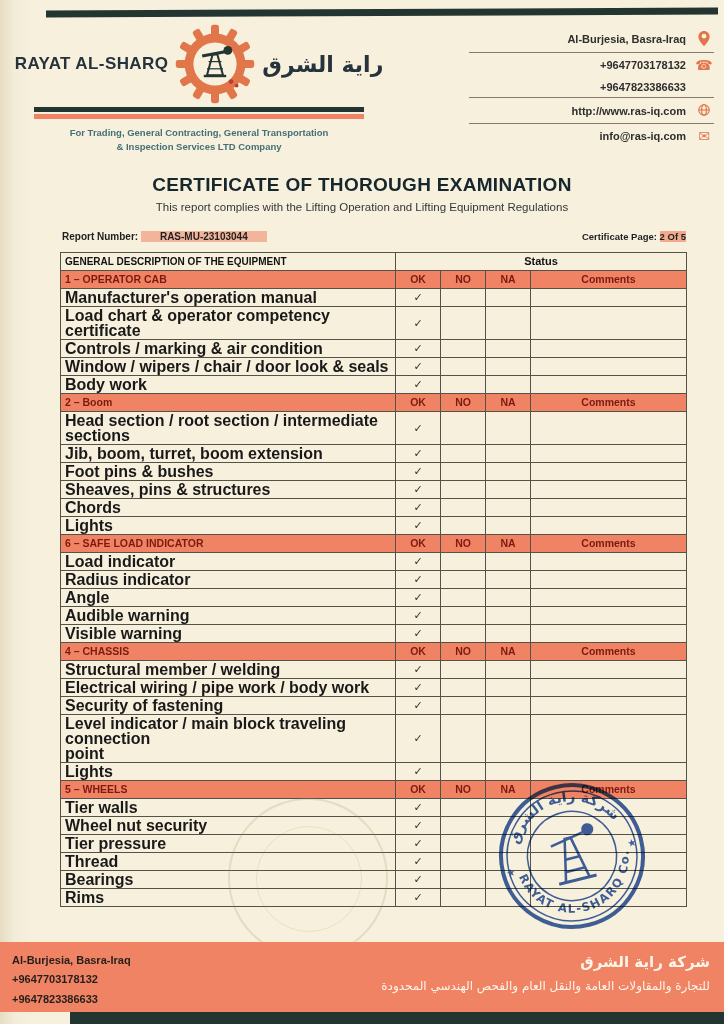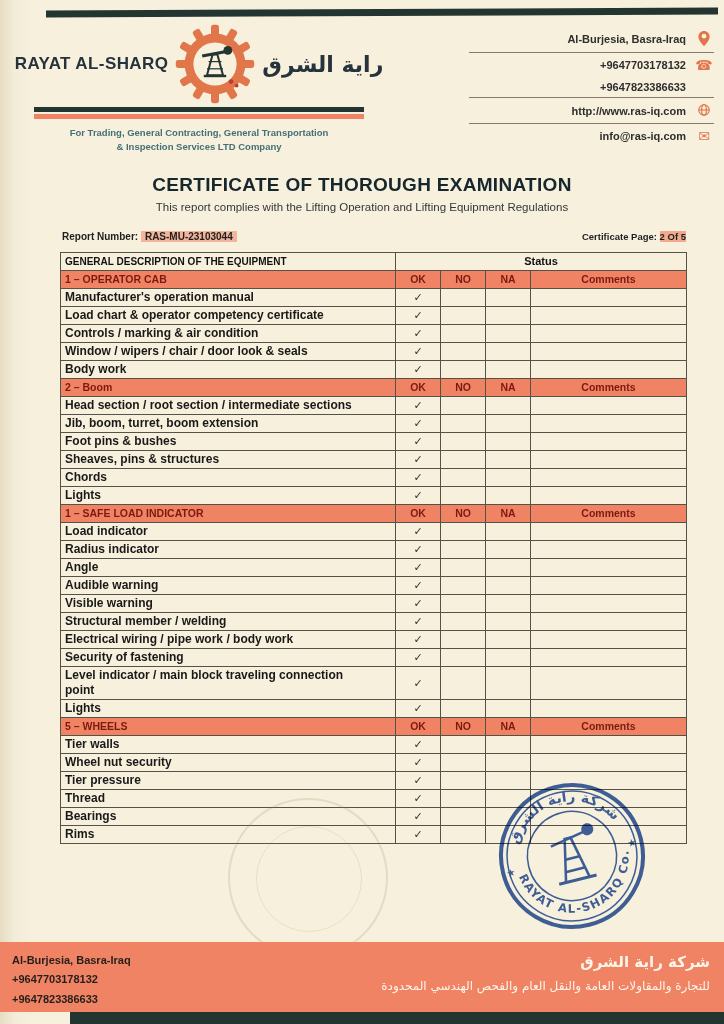--- a/index.html
+++ b/index.html
@@ -32,30 +32,30 @@
   .c-icon{width:20px;text-align:center;flex:0 0 auto;}
   .glyph{font-family:"DejaVu Sans",sans-serif;color:var(--orange);font-size:14px;line-height:1;}
 
   .title{position:absolute;top:174px;left:0;width:100%;text-align:center;
          font-size:19px;font-weight:bold;color:#16272e;letter-spacing:.3px;}
   .subtitle{position:absolute;top:201px;left:0;width:100%;text-align:center;font-size:11.5px;color:#33373a;}
 
   .report-row{position:absolute;top:231px;left:62px;right:38px;display:flex;justify-content:space-between;align-items:flex-end;}
   .report-number{font-size:10px;font-weight:bold;color:var(--ink);}
   .cert-page{font-size:9.5px;font-weight:bold;color:var(--ink);}
-  .hl{background:rgba(239,131,100,.55);padding:0 4px;}
+  .hl{background:rgba(239,131,100,.55);padding:0 19px;}
   .hl2{background:rgba(239,131,100,.65);padding:0 0;}
 
   table.checklist{position:absolute;top:252px;left:60px;width:626px;border-collapse:collapse;table-layout:fixed;}
   table.checklist th,table.checklist td{border:1px solid var(--border);padding:1px 4px;line-height:15px;}
   .desc-h{font-size:10px;font-weight:bold;color:#111;text-align:left;}
   .status-h{font-size:11px;font-weight:bold;color:#111;text-align:center;}
   td.sec-title{background:var(--salmon);color:var(--maroon);font-weight:bold;font-size:10.5px;text-align:left;}
   td.sec-col{background:var(--salmon);color:var(--maroon);font-weight:bold;font-size:10.5px;text-align:center;}
-  td.item-label{font-size:12px;font-weight:bold;color:#191919;white-space:pre-line;}
+  td.item-label{font-size:16px;font-weight:bold;color:#191919;white-space:pre-line;}
   td.mark,td.comment-cell{text-align:center;font-size:11px;color:#30302c;font-family:"DejaVu Sans",sans-serif;}
 
   .stamp{position:absolute;left:495px;top:779px;width:154px;height:154px;transform:rotate(-14deg);
          opacity:.92;mix-blend-mode:multiply;z-index:5;}
   .watermark{position:absolute;left:228px;top:798px;width:160px;height:160px;border:2px solid rgba(160,130,90,.20);
              border-radius:50%;z-index:1;}
   .watermark::after{content:"";position:absolute;left:26px;top:26px;width:104px;height:104px;
              border:1.5px solid rgba(160,130,90,.16);border-radius:50%;}
 
   .footer{position:absolute;left:0;right:0;top:942px;height:70px;background:var(--salmon);
@@ -266,21 +266,21 @@
           <td class="comment-cell"></td>
         </tr>
         <tr>
           <td class="item-label">Lights</td>
           <td class="mark">✓</td>
           <td class="mark"></td>
           <td class="mark"></td>
           <td class="comment-cell"></td>
         </tr>
         <tr>
-          <td class="sec-title">1 – SAFE LOAD INDICATOR</td>
+          <td class="sec-title">6 – SAFE LOAD INDICATOR</td>
           <td class="sec-col">OK</td>
           <td class="sec-col">NO</td>
           <td class="sec-col">NA</td>
           <td class="sec-col">Comments</td>
         </tr>
         <tr>
           <td class="item-label">Load indicator</td>
           <td class="mark">✓</td>
           <td class="mark"></td>
           <td class="mark"></td>
@@ -306,20 +306,27 @@
           <td class="mark"></td>
           <td class="mark"></td>
           <td class="comment-cell"></td>
         </tr>
         <tr>
           <td class="item-label">Visible warning</td>
           <td class="mark">✓</td>
           <td class="mark"></td>
           <td class="mark"></td>
           <td class="comment-cell"></td>
+        </tr>
+        <tr>
+          <td class="sec-title">4 – CHASSIS</td>
+          <td class="sec-col">OK</td>
+          <td class="sec-col">NO</td>
+          <td class="sec-col">NA</td>
+          <td class="sec-col">Comments</td>
         </tr>
         <tr>
           <td class="item-label">Structural member / welding</td>
           <td class="mark">✓</td>
           <td class="mark"></td>
           <td class="mark"></td>
           <td class="comment-cell"></td>
         </tr>
         <tr>
           <td class="item-label">Electrical wiring / pipe work / body work</td>

